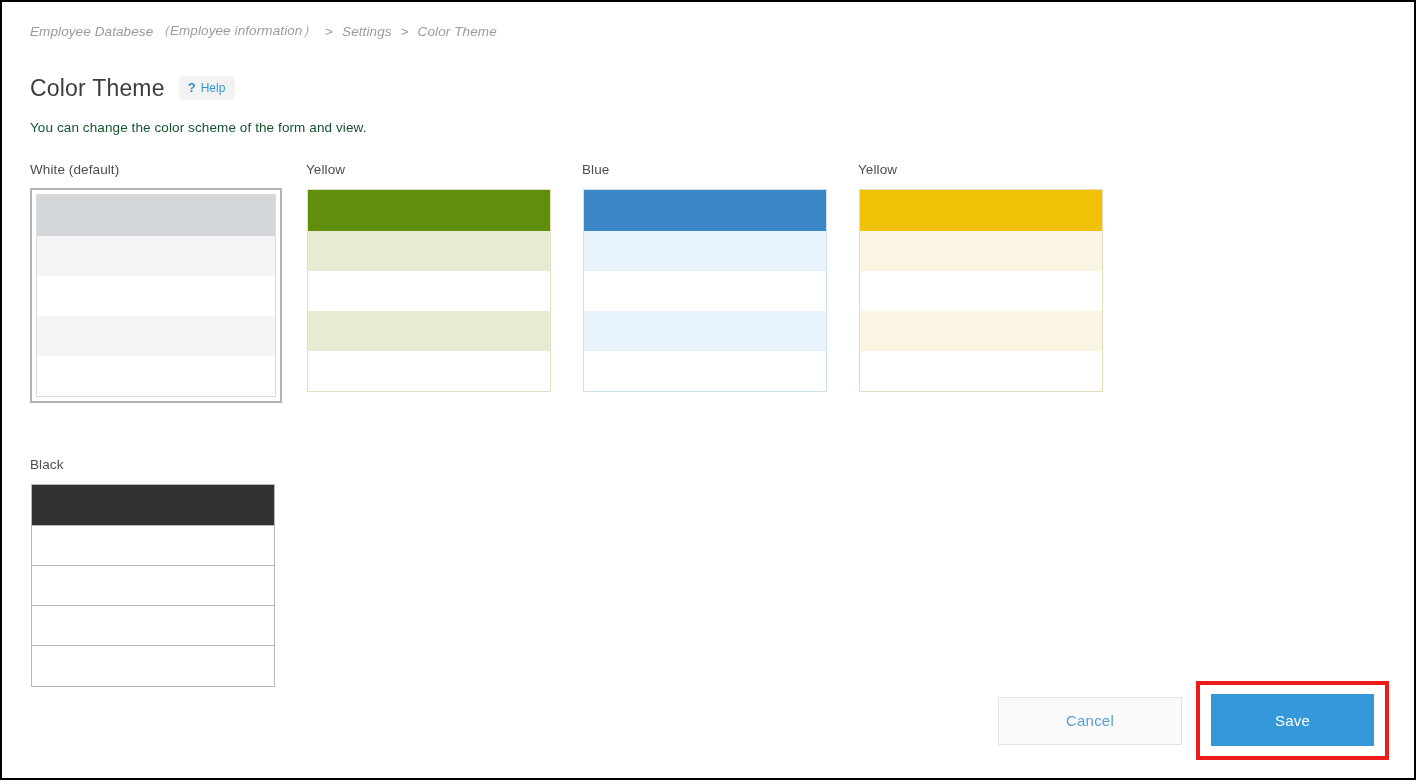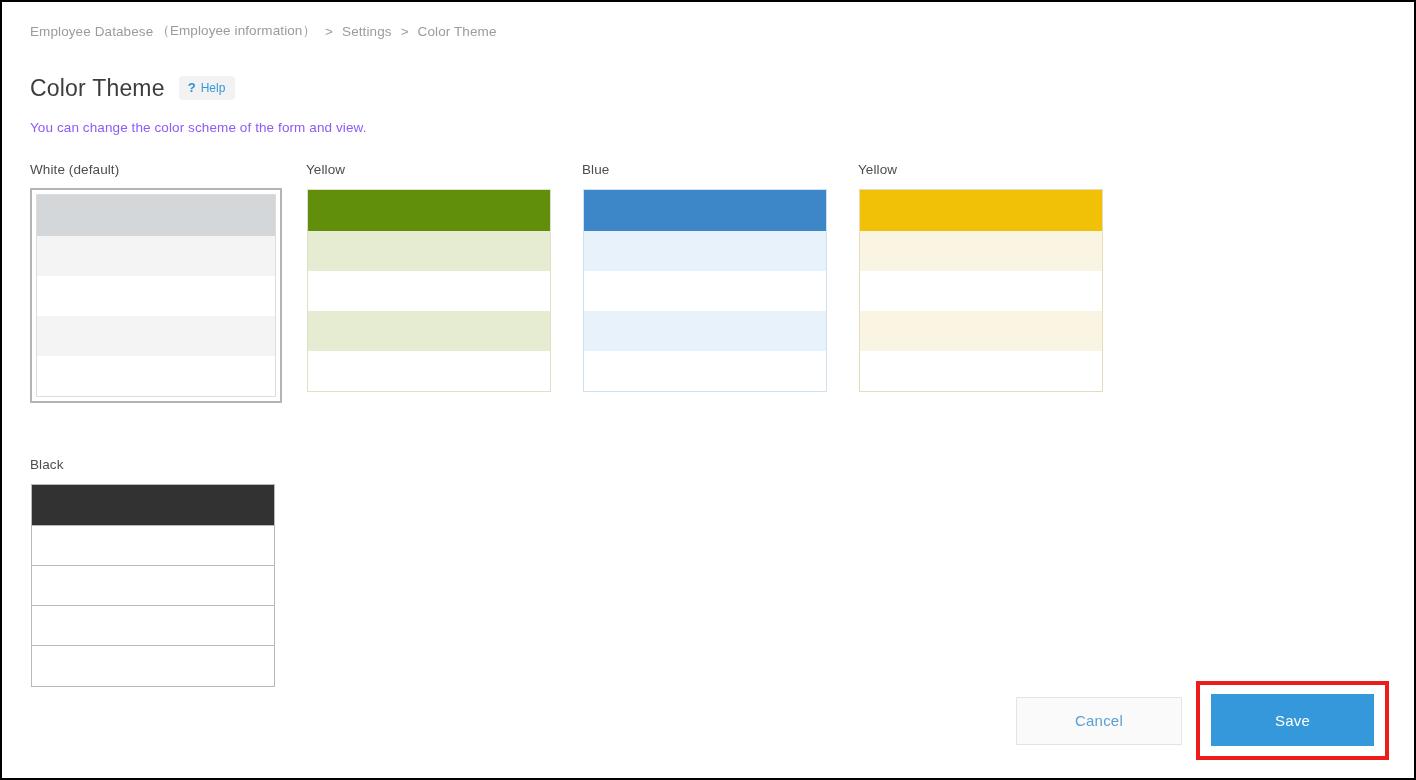--- a/index.html
+++ b/index.html
@@ -21,21 +21,21 @@
 
   
   .breadcrumb {
     position: absolute;
     left: 28px; top: 20px;
     display: flex; align-items: center;
     font-size: 13.5px; color: #999999;
     white-space: nowrap;
     letter-spacing: 0.1px;
   }
-  .breadcrumb .crumb { color: #9b9b9b; }
+  .breadcrumb .crumb { color: #9b9b9b; font-style: italic; }
   .breadcrumb .crumb.link { cursor: pointer; }
   .breadcrumb .sep { margin: 0 9px; color: #9b9b9b; }
   .breadcrumb .app-sub { margin-left: 3px; }
 
   
   .title-row {
     position: absolute;
     left: 28px; top: 56px;
     display: flex; align-items: center;
   }
@@ -66,21 +66,21 @@
     color: #3498db;
     font-size: 12px;
     line-height: 1;
   }
 
   
   .description {
     position: absolute;
     left: 28px; top: 104px;
     font-size: 13.5px;
-    color: #8b5cf6;
+    color: #14532d;
     letter-spacing: 0.1px;
   }
 
   
   .theme-grid {
     position: absolute;
     left: 28px; top: 160px;
     width: 1130px;
     display: flex;
     flex-wrap: wrap;
@@ -120,21 +120,21 @@
   .swatch.bordered .swatch-row { border-bottom: 1px solid #b9b9b9; }
   .swatch.bordered .swatch-row:last-child { border-bottom: none; }
 
   
   .footer {
     position: absolute;
     right: 25px; bottom: 18px;
     display: flex; align-items: center;
   }
   .btn-cancel {
-    width: 166px; height: 48px;
+    width: 184px; height: 48px;
     background: #fafafa;
     border: 1px solid #e4e4e4;
     color: #5a9fd4;
     font-size: 15px;
     display: flex; align-items: center; justify-content: center;
     cursor: pointer;
     letter-spacing: 0.2px;
   }
   .save-wrap {
     position: relative;

